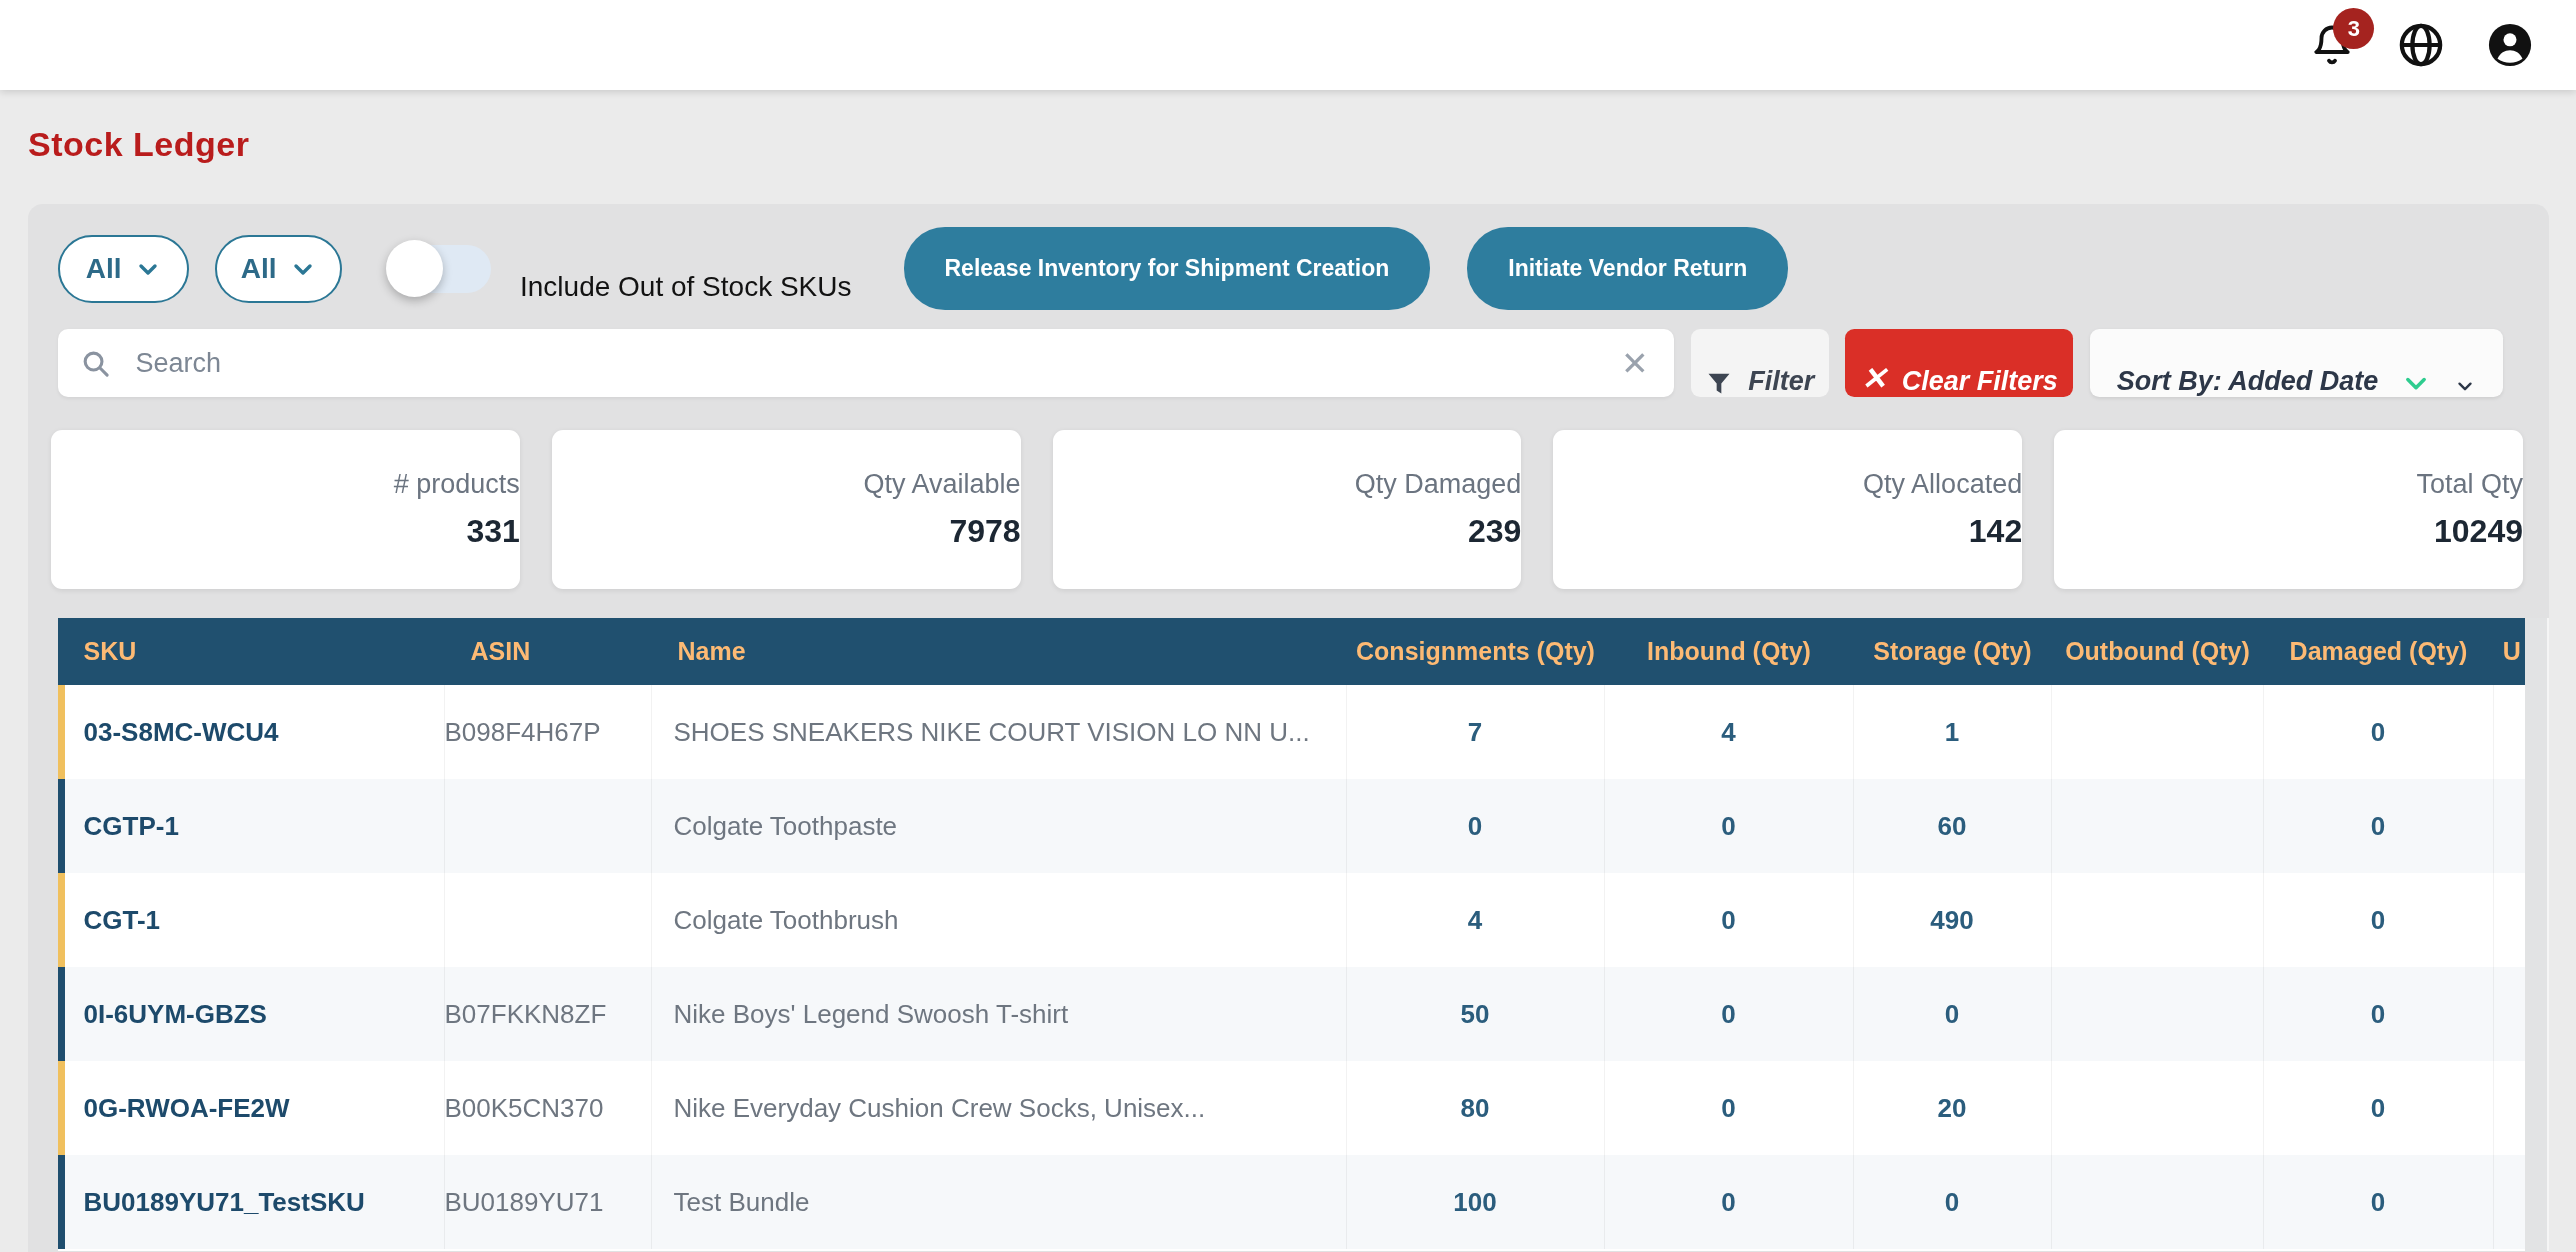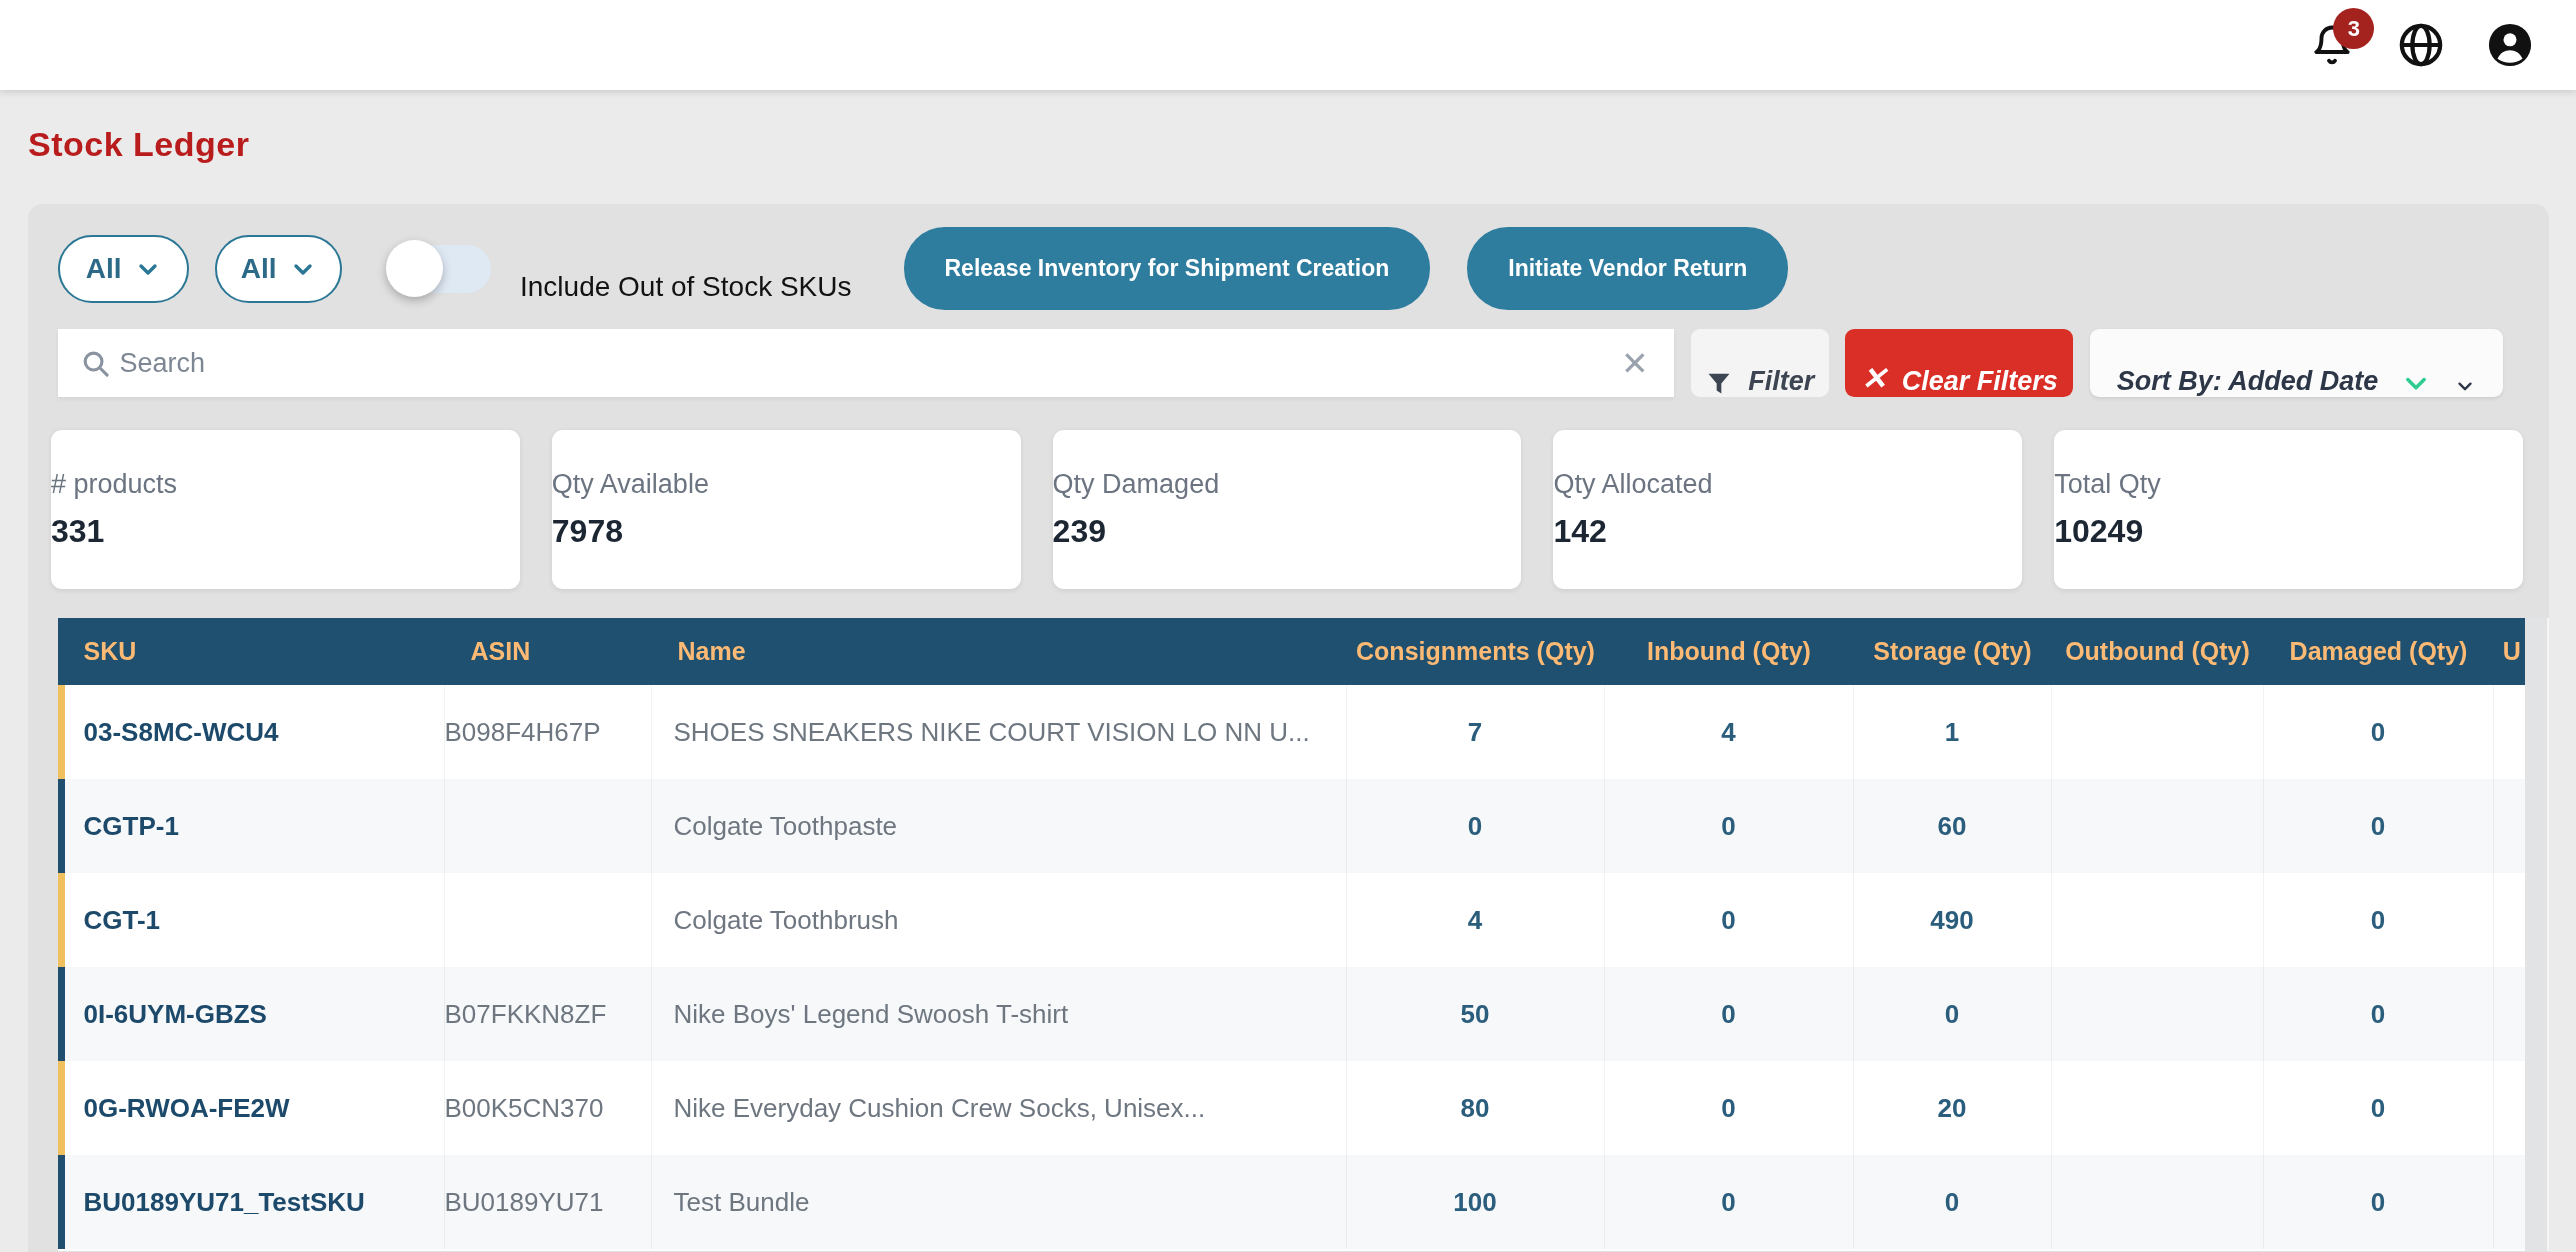--- a/index.html
+++ b/index.html
@@ -70,22 +70,22 @@
     padding:0 41px; cursor:pointer; white-space:nowrap;
   }
   .teal-btn + .teal-btn { margin-left:37px; }
 
   
   .search-row {
     position:absolute; left:0; top:125px; width:100%; height:68px;
     display:flex; align-items:stretch; gap:16.6px; padding:0 46px 0 29.5px;
   }
   .search-box {
-    flex:1; background:#fff; border-radius:0;
-    display:flex; align-items:center; padding:0 22px; gap:9px;
+    flex:1; background:#fff; border-radius:10px;
+    display:flex; align-items:center; padding:0 22px; gap:25px;
     box-shadow:0 1.8px 3.7px rgba(0,0,0,.06);
   }
   .search-box input {
     flex:1; border:none; outline:none; font-size:27px; color:#3c4450;
     font-family:inherit; background:transparent;
   }
   .search-box input::placeholder { color:#7d8794; }
   .clear-x { color:#9aa2ad; font-size:33px; line-height:1; cursor:pointer; padding:0 3.7px; }
   .tool-btn {
     border:none; border-radius:9.2px; font-family:inherit; cursor:pointer;
@@ -100,21 +100,21 @@
   .chev-dark { color:#2d3748; }
 
   
   .stats-row {
     position:absolute; left:0; top:226px; width:100%; height:159px;
     display:flex; gap:32px; padding:0 26px 0 23px;
   }
   .stat-card {
     flex:1; background:#fff; border-radius:11px;
     box-shadow:0 1.8px 5.5px rgba(0,0,0,.08);
-    display:flex; flex-direction:column; align-items:flex-start; justify-content:center; gap:13px;
+    display:flex; flex-direction:column; align-items:flex-end; justify-content:center; gap:13px;
   }
   .stat-label { font-size:27px; color:#6b7480; }
   .stat-value { font-size:32px; font-weight:bold; color:#1c2733; }
 
   
   .table { position:absolute; left:29.5px; top:414px; width:2467px; height:633px; overflow:hidden; background:#fff; }
   .thead, .tr {
     display:grid;
     grid-template-columns:387px 207px 695px 258px 249px 198px 212px 230px 32px;
   }

